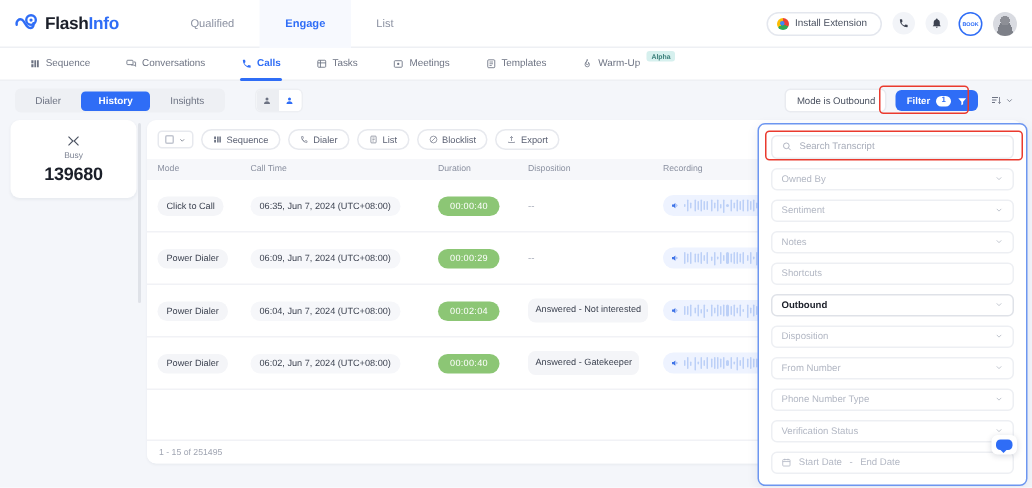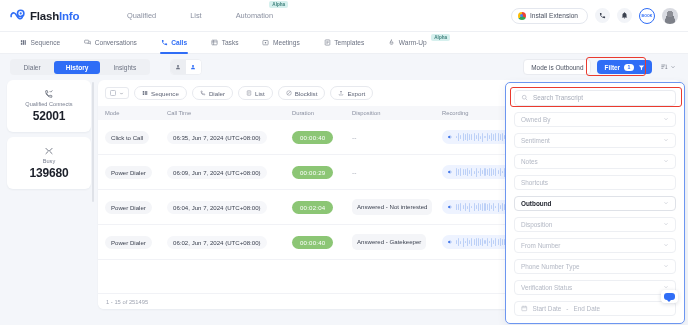--- a/index.html
+++ b/index.html
@@ -249,26 +249,25 @@
       </svg>
       <div class="logo-text">
         <span class="flash">Flash</span><span class="info">Info</span>
       </div>
     </div>
 
     <div class="mainnav">
       <div class="navitem">
         <span>Qualified</span>
       </div>
+      <div class="navitem active">
+        <span>Engage</span>
+      </div>
       <div class="navitem">
         <span>List</span>
-      </div>
-      <div class="navitem">
-        <span>Automation</span>
-        <span class="alpha-badge">Alpha</span>
       </div>
     </div>
 
     <div class="topbar-right">
       <div class="install-ext">
         <span class="chrome-dot"></span>
         <span>Install Extension</span>
       </div>
       <div class="circ-btn">
         <svg width="7" height="7" viewBox="0 0 24 24">
@@ -384,28 +383,20 @@
         </svg>
       </div>
     </div>
 
     <div class="hl-filter" style="left:586px;top:3px;width:60px;height:19px;"></div>
   </div>
 
   <div class="content">
 
     <div class="stats">
-      <div class="stat">
-        <svg class="s-icon" width="10" height="10" viewBox="0 0 24 24">
-          <path d="M6 11a13 13 0 006 6l1.8-1.8a1 1 0 011-.2 9 9 0 003 .5 1 1 0 011 1V19a1 1 0 01-1 1A15 15 0 014 5a1 1 0 011-1h2.5a1 1 0 011 1 9 9 0 00.5 3 1 1 0 01-.2 1z" fill="none" stroke="currentColor" stroke-width="1.7"></path>
-          <path d="M14 5.5l2 2 4-4" fill="none" stroke="currentColor" stroke-width="1.7"></path>
-        </svg>
-        <div class="s-label">Qualified Connects</div>
-        <div class="s-value">52001</div>
-      </div>
       <div class="stat">
         <svg class="s-icon" width="10" height="10" viewBox="0 0 24 24">
           <path d="M4 5l7 7-7 7M20 5l-7 7 7 7" fill="none" stroke="currentColor" stroke-width="1.8"></path>
         </svg>
         <div class="s-label">Busy</div>
         <div class="s-value">139680</div>
       </div>
       <div class="stats-scroll"></div>
     </div>
 

